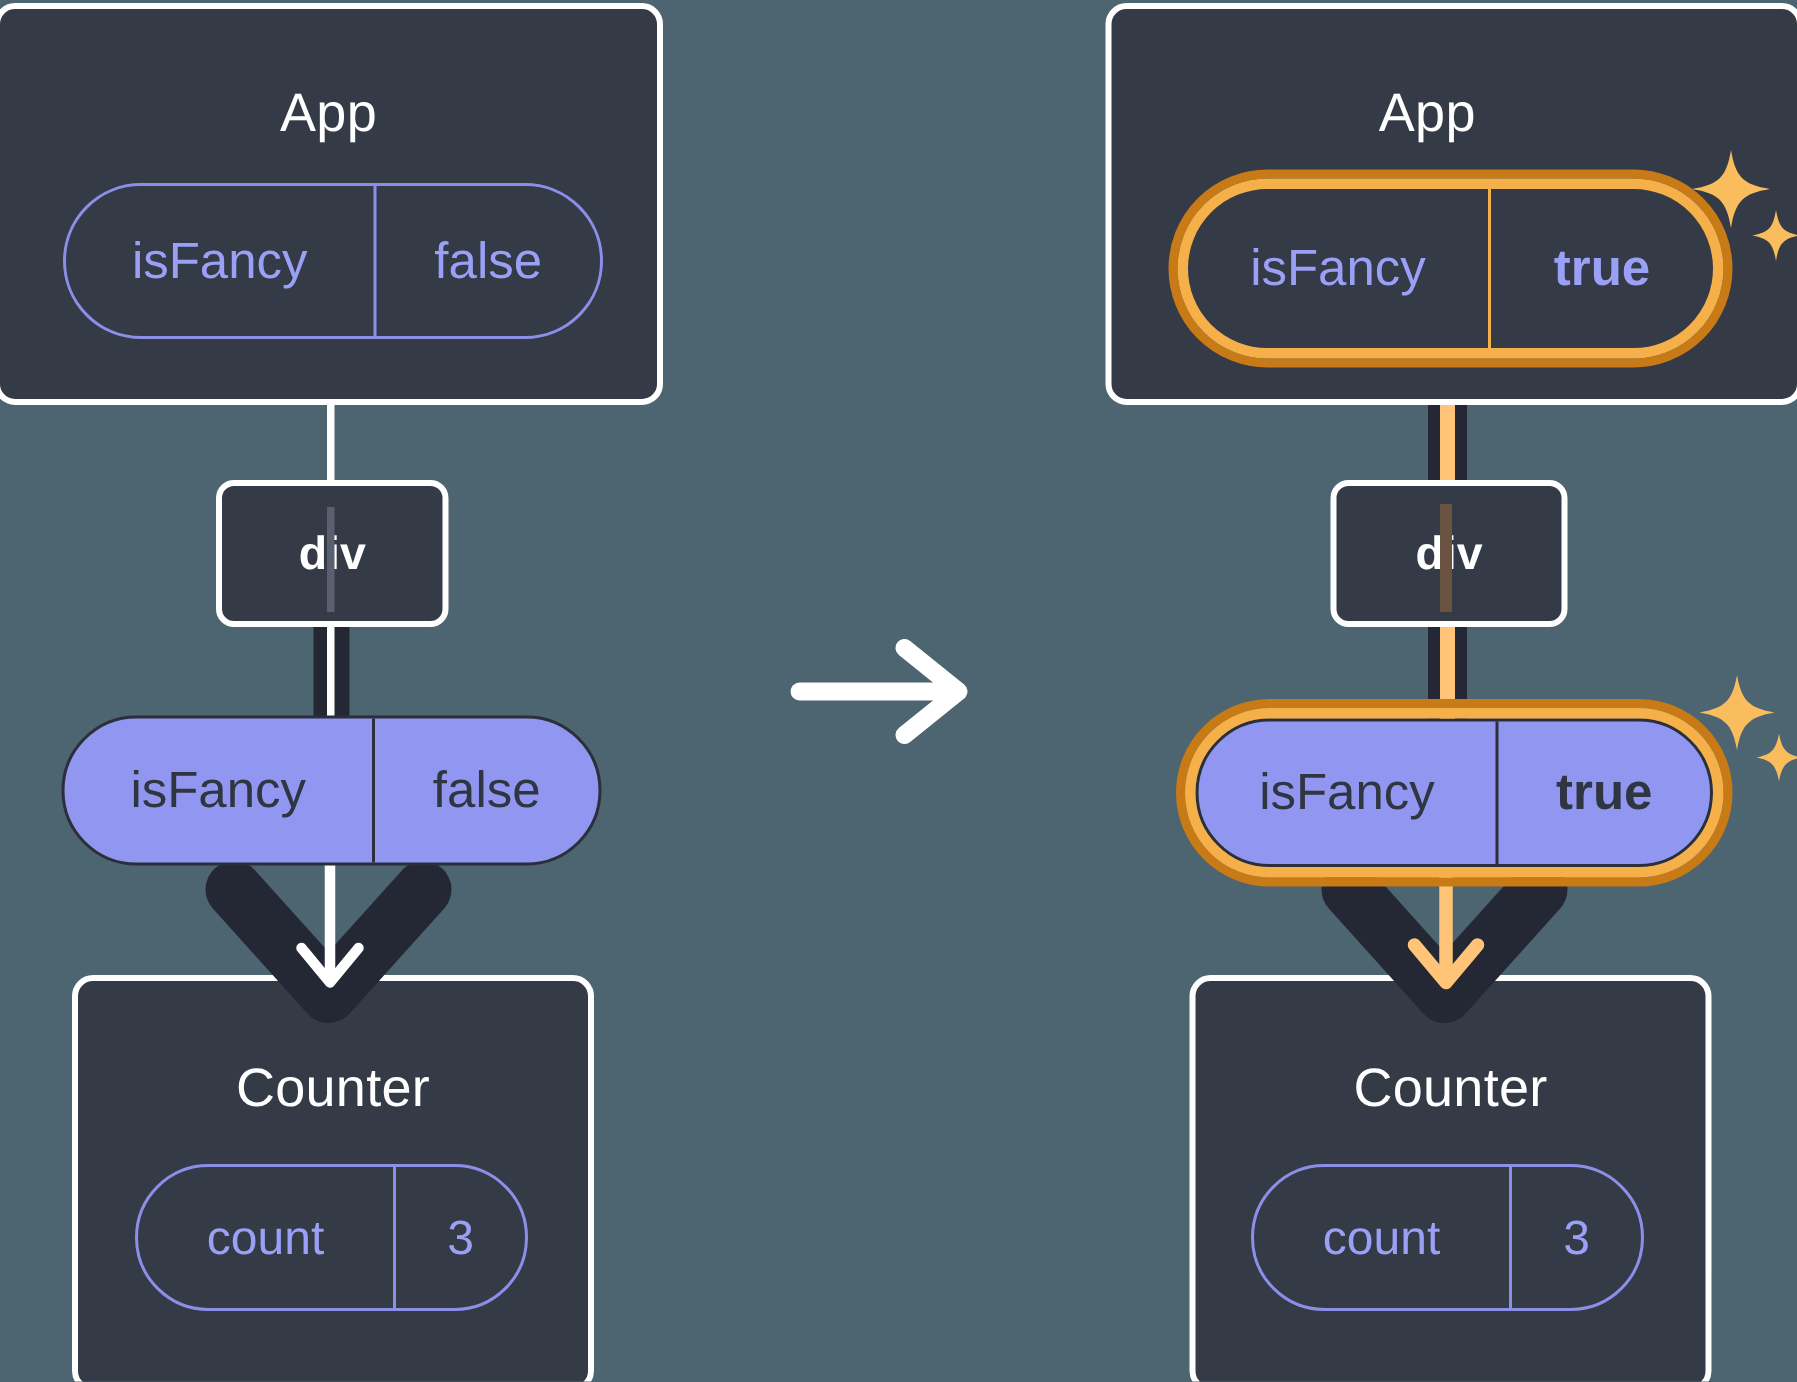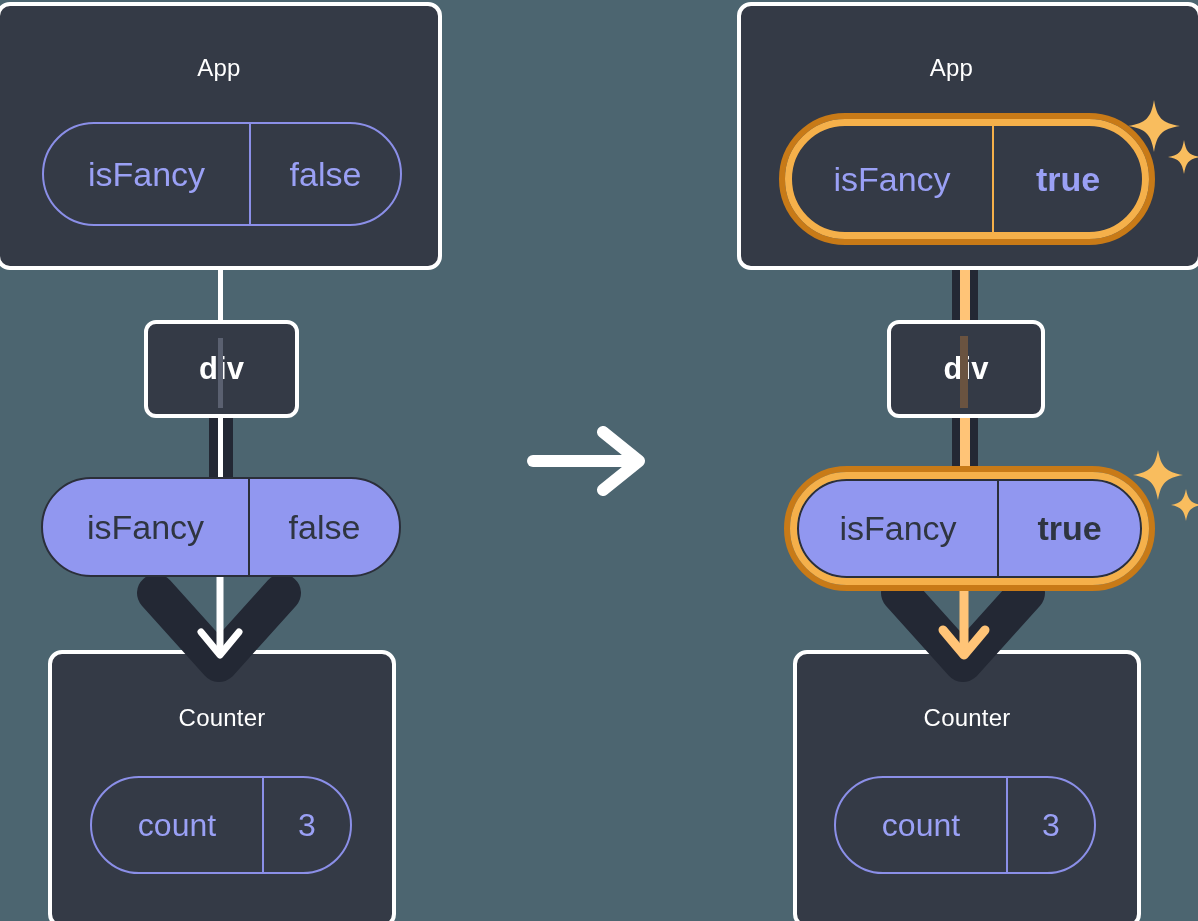--- a/index.html
+++ b/index.html
@@ -21,21 +21,21 @@
     border: 4px solid #ffffff;
     border-radius: 14px;
     box-sizing: border-box;
     z-index: 6;
   }
   .comp-title {
     position: absolute;
     left: 0; right: 0;
     text-align: center;
     color: #ffffff;
-    font-size: 24px;
+    font-size: 36px;
     font-weight: 400;
     letter-spacing: .2px;
     white-space: nowrap;
   }
   .div-box {
     position: absolute;
     background: #343a46;
     border: 4px solid #ffffff;
     border-radius: 12px;
     box-sizing: border-box;

